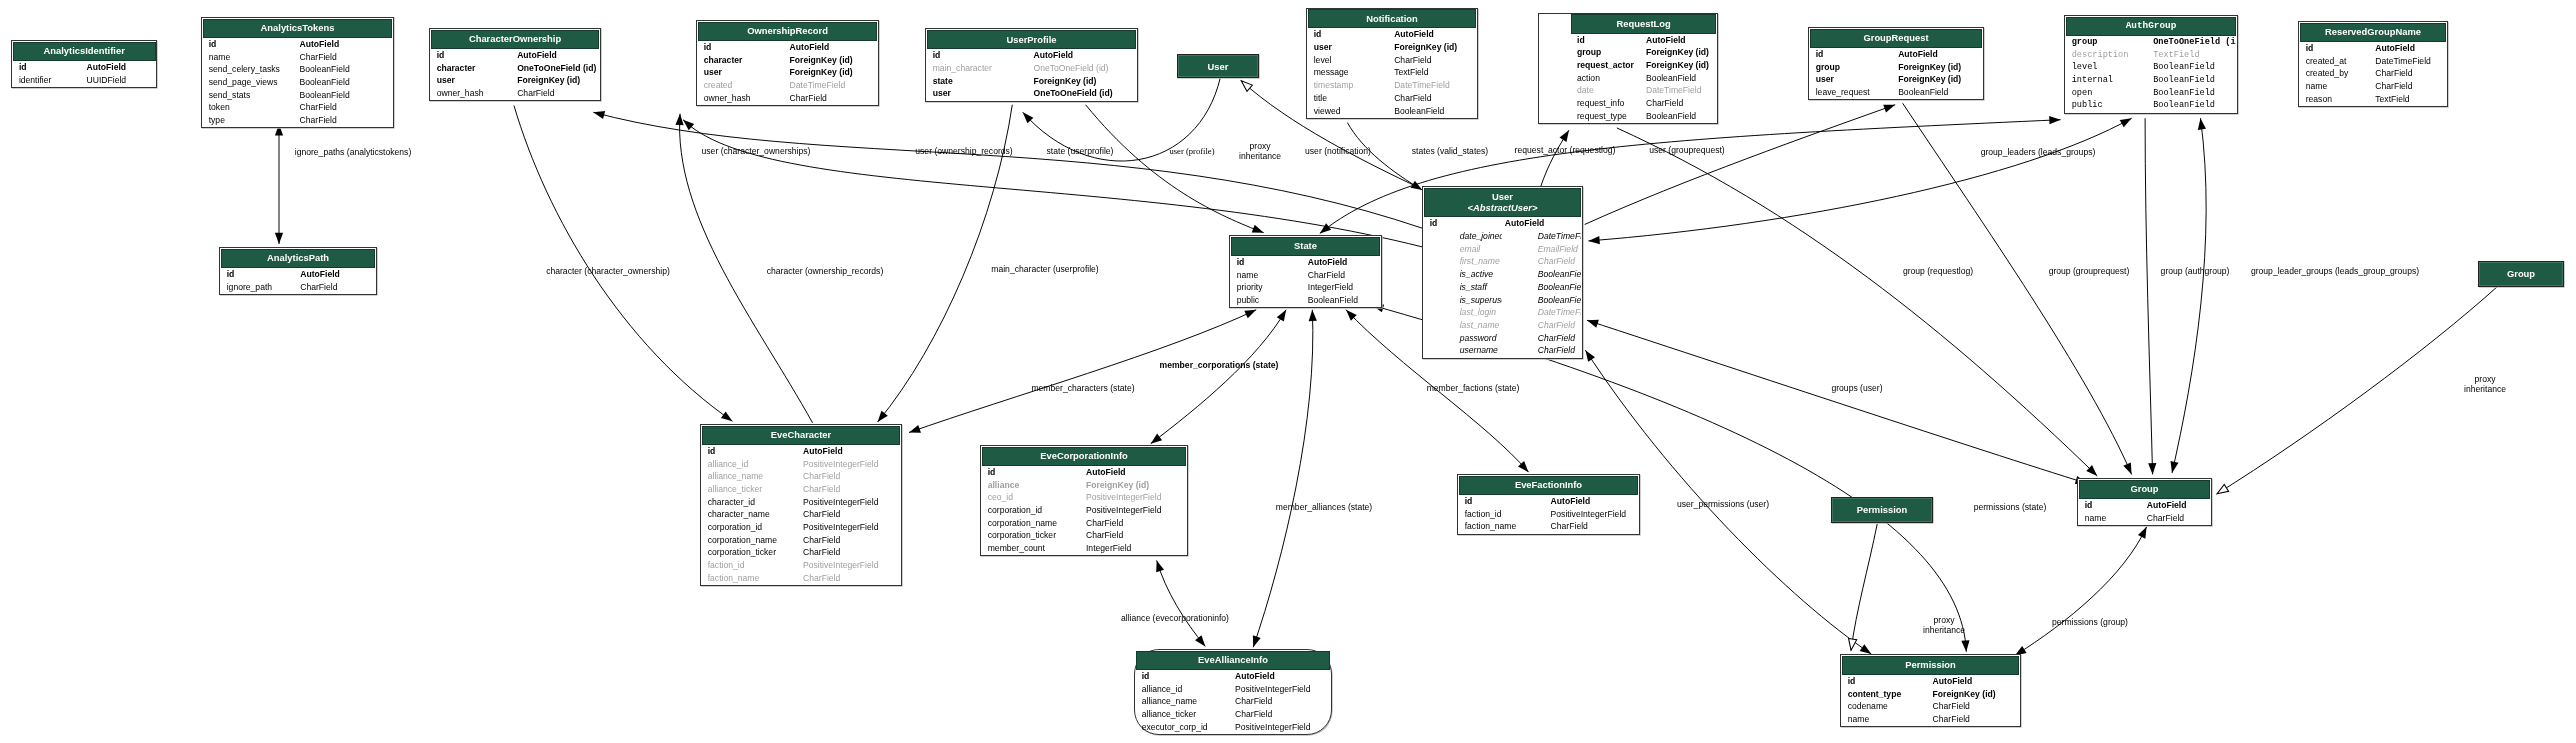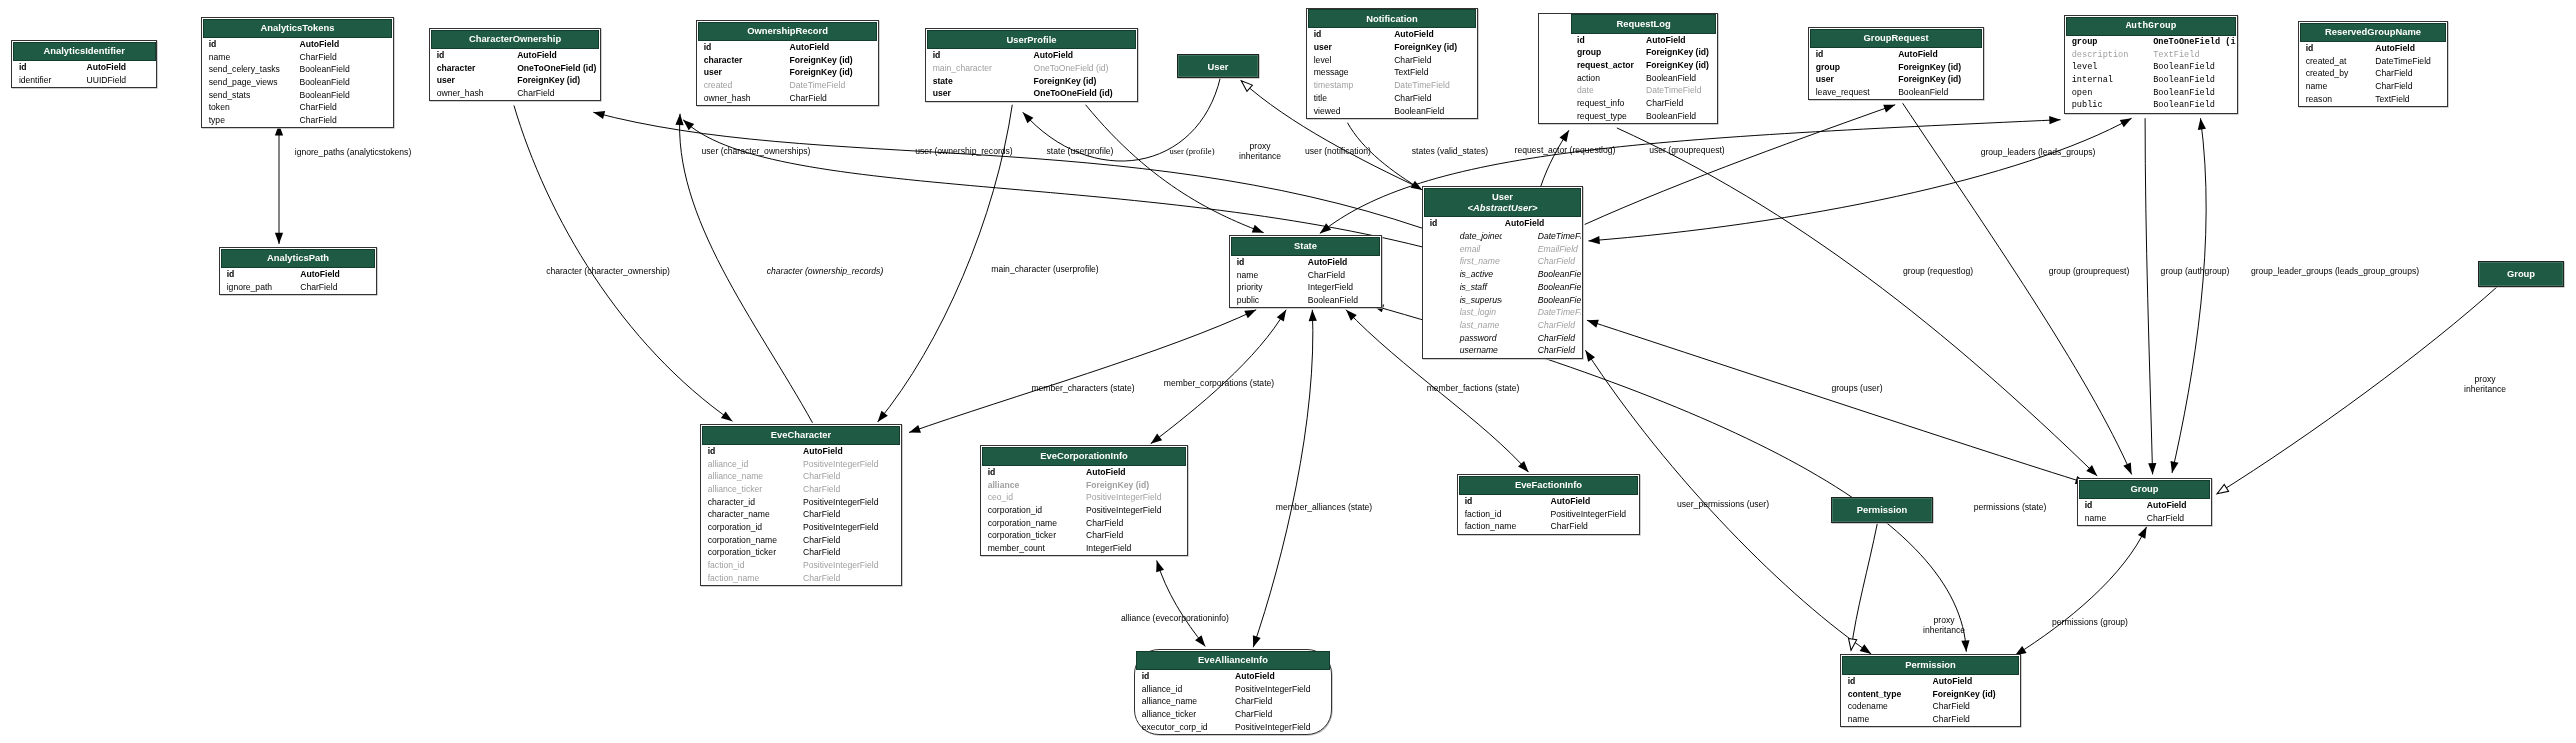--- a/index.html
+++ b/index.html
@@ -613,28 +613,28 @@
     <div class="edge-label" style="left: 1080px; top: 152px;">state (userprofile)</div>
     <div class="edge-label" style="left: 1192px; top: 152px; font-family: Liberation Serif, serif;">user (profile)</div>
     <div class="edge-label" style="left: 1260px; top: 152px;">proxy
 inheritance</div>
     <div class="edge-label" style="left: 1338px; top: 152px;">user (notification)</div>
     <div class="edge-label" style="left: 1450px; top: 152px;">states (valid_states)</div>
     <div class="edge-label" style="left: 1565px; top: 151px;">request_actor (requestlog)</div>
     <div class="edge-label" style="left: 1687px; top: 151px;">user (grouprequest)</div>
     <div class="edge-label" style="left: 2038px; top: 153px;">group_leaders (leads_groups)</div>
     <div class="edge-label" style="left: 608px; top: 272px;">character (character_ownership)</div>
-    <div class="edge-label" style="left: 825px; top: 272px; font-style: italic;">character (ownership_records)</div>
+    <div class="edge-label" style="left: 825px; top: 272px;">character (ownership_records)</div>
     <div class="edge-label" style="left: 1045px; top: 270px;">main_character (userprofile)</div>
     <div class="edge-label" style="left: 1938px; top: 272px;">group (requestlog)</div>
     <div class="edge-label" style="left: 2089px; top: 272px;">group (grouprequest)</div>
     <div class="edge-label" style="left: 2181px; top: 272px; padding-left: 28px;">group (authgroup)</div>
     <div class="edge-label" style="left: 2335px; top: 272px;">group_leader_groups (leads_group_groups)</div>
     <div class="edge-label" style="left: 1083px; top: 389px;">member_characters (state)</div>
-    <div class="edge-label" style="left: 1219px; top: 384px;">member_corporations (state)</div>
+    <div class="edge-label" style="left: 1219px; top: 366px; font-weight: bold;">member_corporations (state)</div>
     <div class="edge-label" style="left: 1473px; top: 389px;">member_factions (state)</div>
     <div class="edge-label" style="left: 1857px; top: 389px;">groups (user)</div>
     <div class="edge-label" style="left: 2485px; top: 385px;">proxy
 inheritance</div>
     <div class="edge-label" style="left: 1324px; top: 508px;">member_alliances (state)</div>
     <div class="edge-label" style="left: 1723px; top: 505px;">user_permissions (user)</div>
     <div class="edge-label" style="left: 2010px; top: 508px;">permissions (state)</div>
     <div class="edge-label" style="left: 1175px; top: 619px;">alliance (evecorporationinfo)</div>
     <div class="edge-label" style="left: 1944px; top: 626px;">proxy
 inheritance</div>

